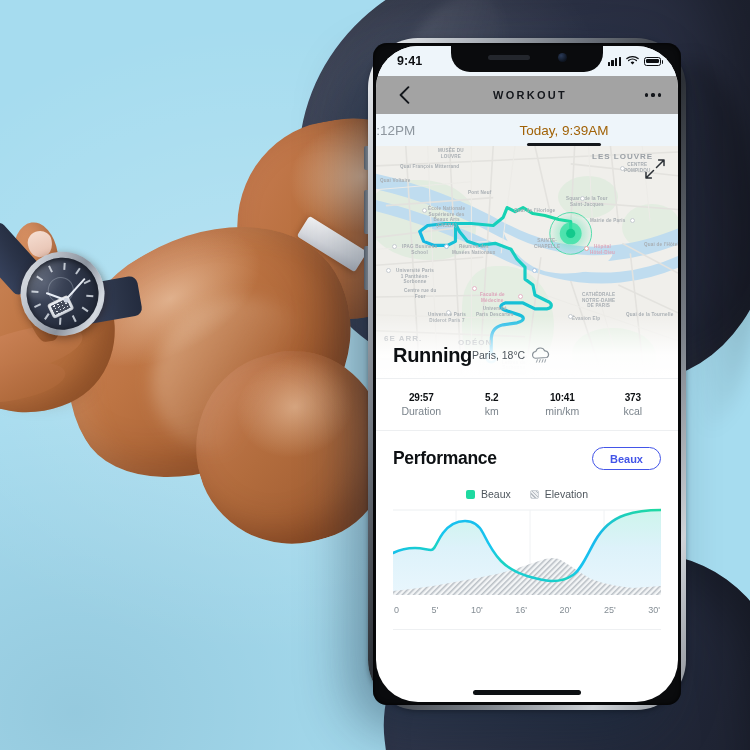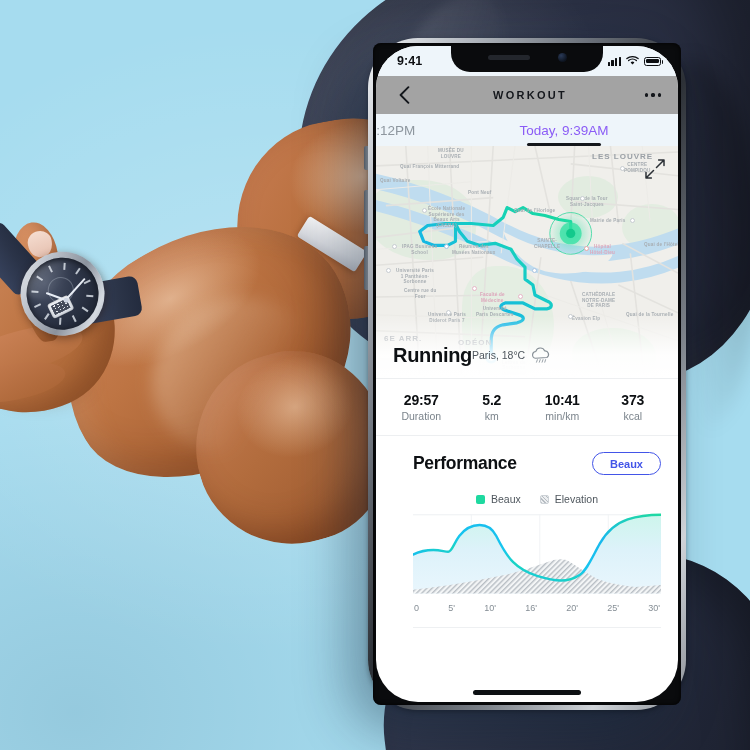--- a/index.html
+++ b/index.html
@@ -197,21 +197,21 @@
 
   
   #phone {
     position: absolute; left: 368px; top: 38px; width: 318px; height: 672px;
     border-radius: 50px;
     background: linear-gradient(118deg, #f2f4f6 0%, #b7bcc3 14%, #6e747d 32%, #2c3036 50%, #7b8189 70%, #cfd3d8 86%, #8d9299 100%);
     padding: 5px;
     box-shadow: -20px 22px 52px rgba(20,40,60,.40), 0 2px 5px rgba(0,0,0,.35);
   }
   #phone-inner {
-    width: 100%; height: 100%; border-radius: 8px; background: #0a0b0d; padding: 3px;
+    width: 100%; height: 100%; border-radius: 14px; background: #0a0b0d; padding: 3px;
     box-shadow: inset 0 0 5px rgba(0,0,0,.9);
   }
   #screen {
     position: relative; width: 100%; height: 100%; border-radius: 42px;
     background: #ffffff; overflow: hidden;
   }
   .btn-silence { position: absolute; left: 364px; top: 146px; width: 4px; height: 24px; background: linear-gradient(90deg,#6a7078,#b9bec5); border-radius: 2px 0 0 2px; }
   .btn-volup   { position: absolute; left: 364px; top: 190px; width: 4px; height: 44px; background: linear-gradient(90deg,#6a7078,#b9bec5); border-radius: 2px 0 0 2px; }
   .btn-voldn   { position: absolute; left: 364px; top: 246px; width: 4px; height: 44px; background: linear-gradient(90deg,#6a7078,#b9bec5); border-radius: 2px 0 0 2px; }
   .btn-power   { position: absolute; left: 682px; top: 208px; width: 4px; height: 70px; background: linear-gradient(270deg,#6a7078,#b9bec5); border-radius: 0 2px 2px 0; }
@@ -251,21 +251,21 @@
   .nav-more { display: flex; gap: 3.2px; align-items: center; cursor: pointer; }
   .nav-more span { width: 3.2px; height: 3.2px; border-radius: 50%; background: #14171c; display: block; }
 
   
   .tabs { height: 32px; background: #eef5fa; display: flex; align-items: stretch; position: relative; overflow: hidden; }
   .tab {
     display: flex; align-items: center; justify-content: center;
     font-size: 13.5px; color: #8e979f; position: relative; white-space: nowrap;
   }
   .tab-prev { width: 43%; justify-content: flex-start; padding-left: 0; margin-left: -28px; }
-  .tab-cur { width: 57%; color: #8b5cf6; }
+  .tab-cur { width: 57%; color: #a16207; }
   .tab-cur::after {
     content: ""; position: absolute; left: 50%; transform: translateX(-50%);
     bottom: 0; width: 74px; height: 2.6px; background: #14171c; border-radius: 2px;
   }
 
   
   .map { position: relative; height: 232px; background: #eef0ec; overflow: hidden; }
   .map-land { position: absolute; inset: 0; background: #f0efeb; }
   .map-green-a { position: absolute; left: -10px; top: 34px; width: 110px; height: 80px; background: #e2ece0; border-radius: 46% 54% 40% 60%; }
   .map-green-b { position: absolute; left: 86px; top: 120px; width: 92px; height: 112px; background: #e4eee2; border-radius: 40% 60% 52% 48%; }
@@ -300,25 +300,25 @@
   .activity-name { font-size: 20px; font-weight: 700; color: #0d1013; letter-spacing: -.3px; }
   .weather { display: flex; align-items: center; gap: 5px; }
   .weather-text { font-size: 10.5px; color: #4e565d; }
 
   
   .stats {
     display: flex; border-top: 1px solid #edeff1; border-bottom: 1px solid #edeff1;
     padding: 13px 10px 13px; background: #fff;
   }
   .stat { flex: 1; text-align: center; }
-  .stat-val { font-size: 14px; font-weight: 700; color: #0d1013; letter-spacing: -.2px; }
+  .stat-val { font-size: 10px; font-weight: 700; color: #0d1013; letter-spacing: -.2px; }
   .stat-lbl { font-size: 10.5px; color: #7b848c; margin-top: 2px; }
 
   
-  .perf { background: #fff; padding: 16px 17px 15px; margin-left: 20px; }
+  .perf { background: #fff; padding: 16px 17px 15px; }
   .perf-head { display: flex; align-items: center; justify-content: space-between; }
   .perf-title { font-size: 17.5px; font-weight: 700; color: #0d1013; letter-spacing: -.3px; }
   .more-btn {
     border: 1.4px solid #4355e8; color: #4355e8; font-size: 11px; font-weight: 700;
     border-radius: 13px; padding: 4.5px 17px; background: #fff; cursor: pointer;
     font-family: "Liberation Sans", sans-serif;
   }
   .legend { display: flex; align-items: center; justify-content: center; gap: 19px; margin-top: 18px; }
   .legend-item { display: flex; align-items: center; gap: 6px; }
   .legend-sw { width: 9px; height: 9px; border-radius: 2px; }

